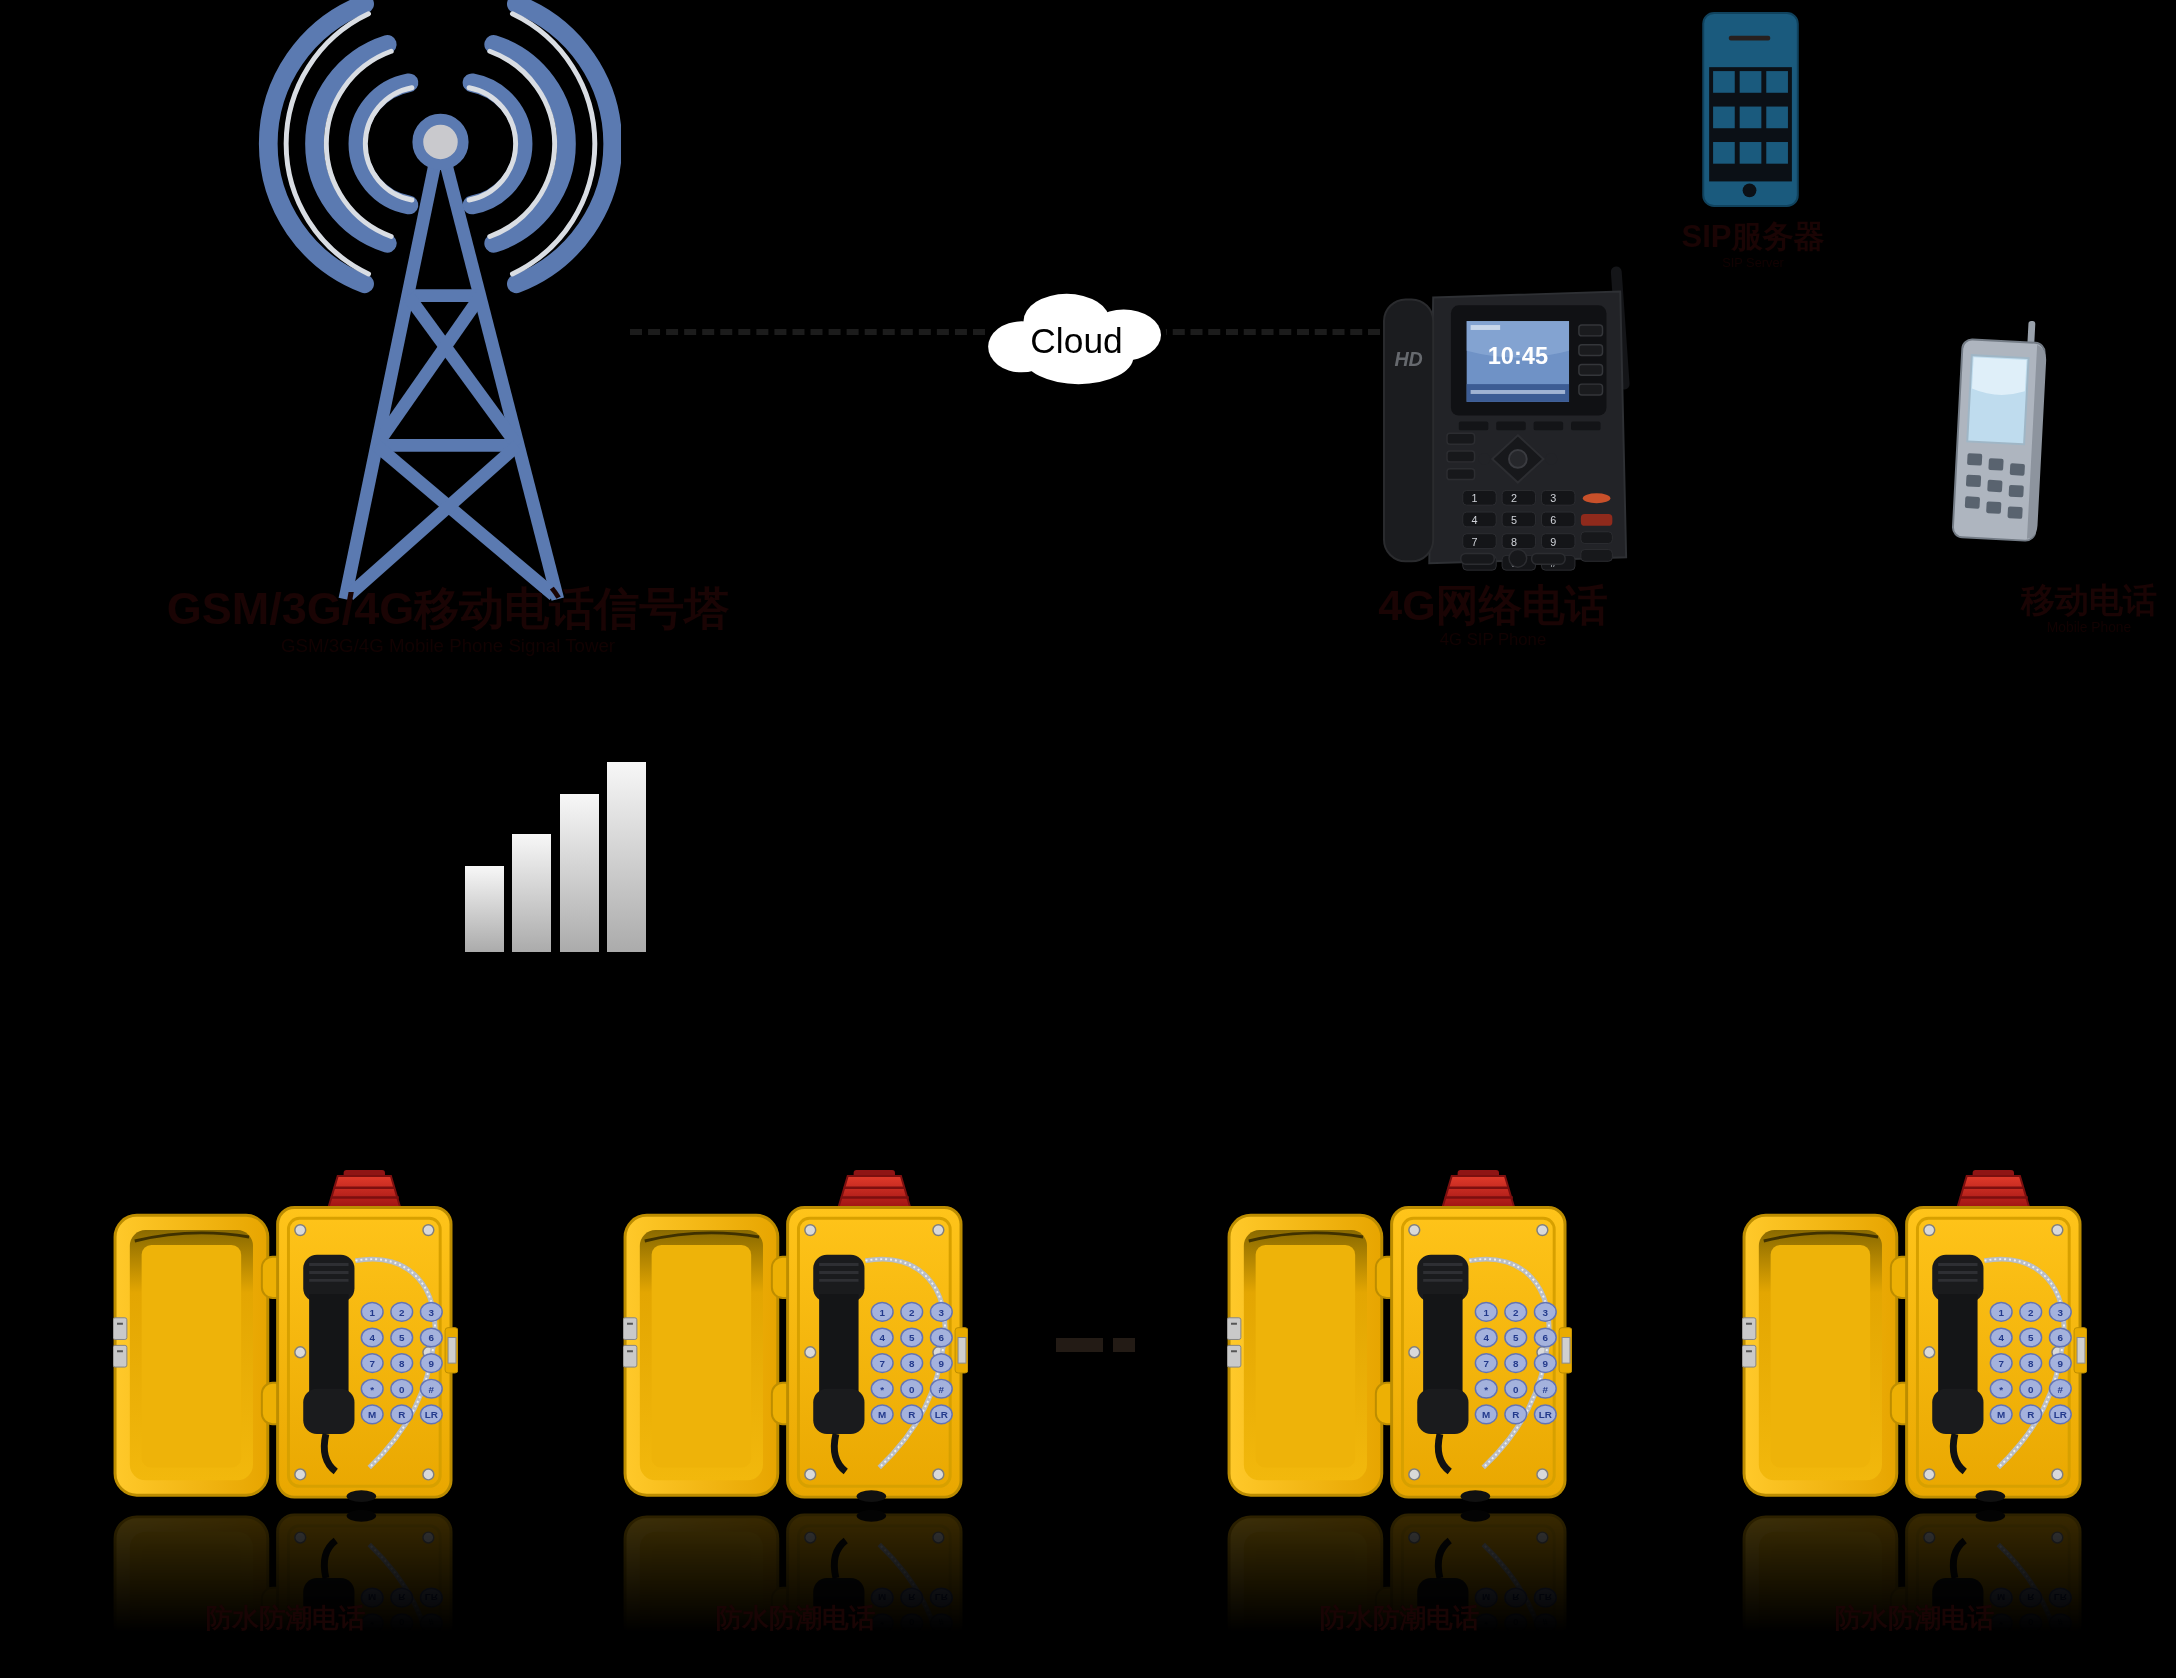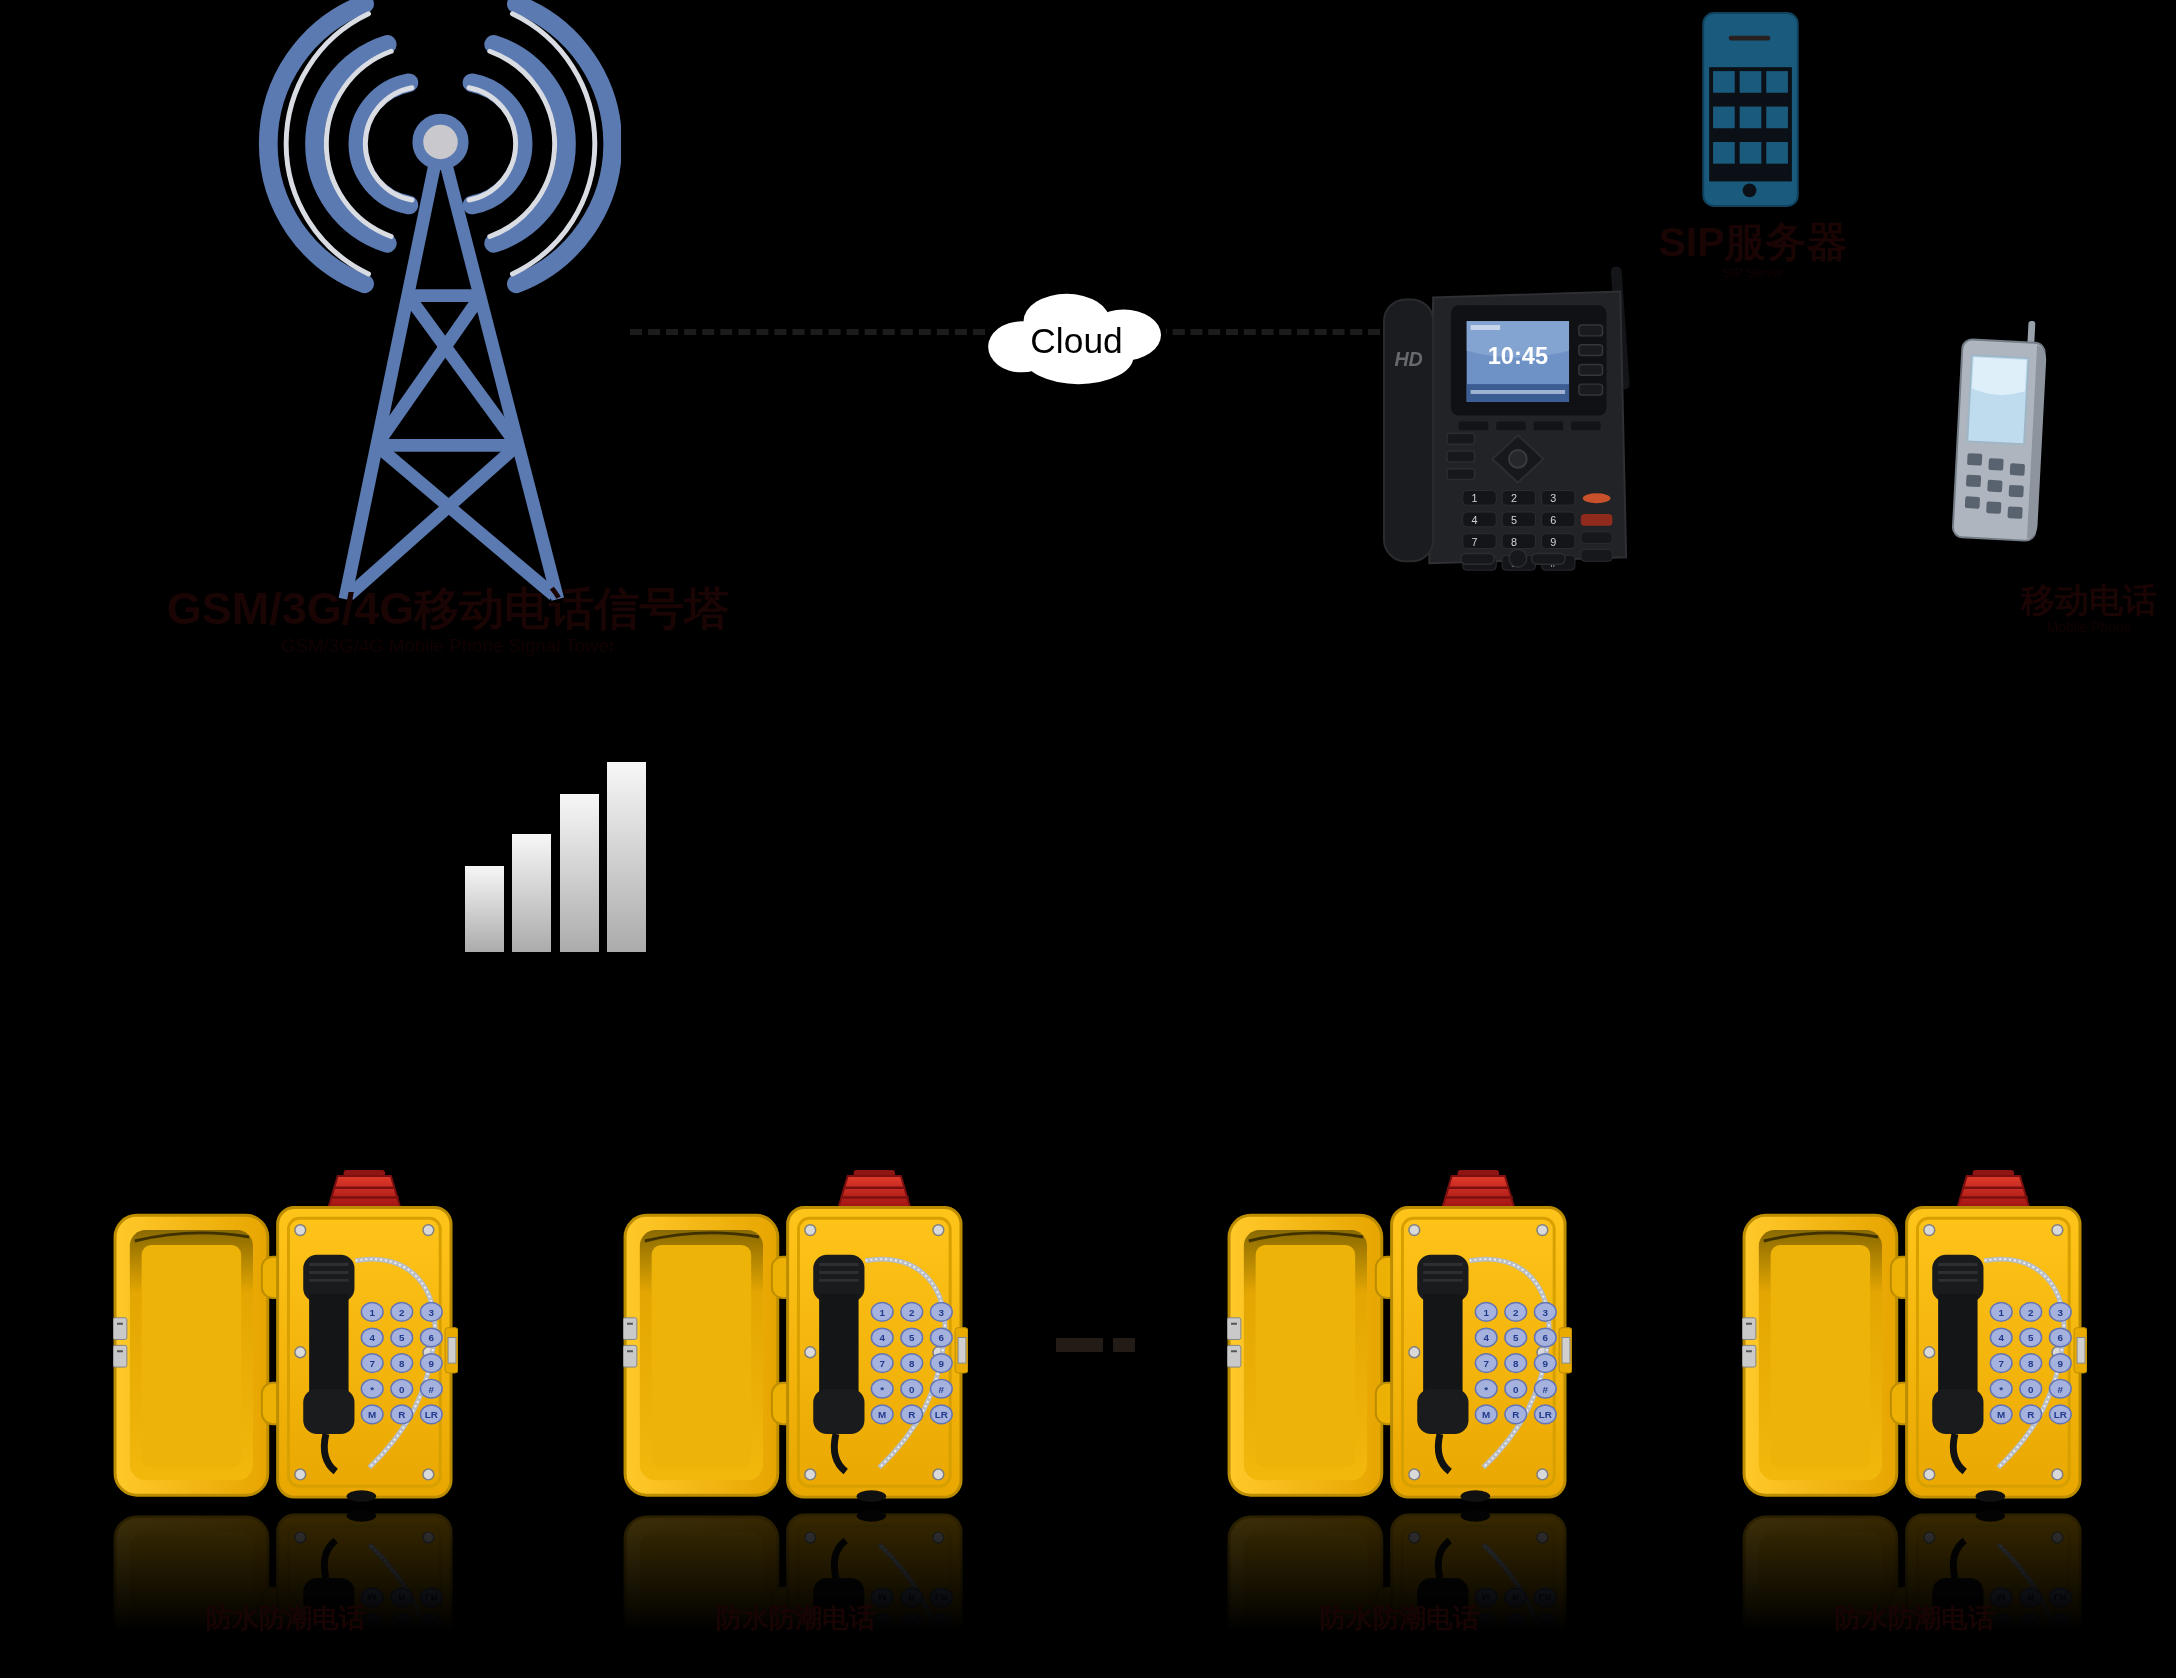--- a/index.html
+++ b/index.html
@@ -97,21 +97,21 @@
       <rect x="11" y="96" width="22" height="22"></rect>
         <rect x="38" y="96" width="22" height="22"></rect>
         <rect x="65" y="96" width="22" height="22"></rect>
       <rect x="11" y="132" width="22" height="22"></rect>
         <rect x="38" y="132" width="22" height="22"></rect>
         <rect x="65" y="132" width="22" height="22"></rect>
     </g>
     <circle cx="48" cy="181" r="7" fill="#0b1016"></circle>
   </svg>
   <div class="cap" style="left:1635px;top:221px;width:236px;">
-    <div class="l1" style="font-size:41px;">SIP服务器</div>
+    <div class="l1" style="font-size:31px;">SIP服务器</div>
     <div class="l2" style="font-size:12.8px;margin-top:2px;">SIP Server</div>
   </div>
 
   <svg class="abs" style="left:1372px;top:266px;" width="274" height="313" viewBox="0 0 278 318">
 
     <path d="M248,6 L256,120" stroke="#141518" stroke-width="11" stroke-linecap="round"></path>
 
     <path d="M62,32 L252,26 L258,296 L58,302 Z" fill="#222327" stroke="#2e3034" stroke-width="2"></path>
 
     <g>
@@ -190,20 +190,24 @@
       <rect x="212" y="270" width="32" height="12" rx="4" fill="#17181b" stroke="#2c2d31"></rect>
       <rect x="212" y="288" width="32" height="12" rx="4" fill="#17181b" stroke="#2c2d31"></rect>
     </g>
 
     <g fill="#17181b" stroke="#2c2d31" stroke-width="1.5">
       <rect x="90" y="292" width="34" height="11" rx="5"></rect>
       <circle cx="148" cy="297" r="9"></circle>
       <rect x="162" y="292" width="34" height="11" rx="5"></rect>
     </g>
   </svg>
+  <div class="cap" style="left:1281px;top:583px;width:424px;">
+    <div class="l1" style="font-size:43px;">4G网络电话</div>
+    <div class="l2" style="font-size:16.7px;margin-top:3px;">4G SIP Phone</div>
+  </div>
 
   <svg class="abs" style="left:1954px;top:319px;transform:rotate(3deg);" width="102" height="229" viewBox="0 0 104 232">
     <rect x="70" y="0" width="7" height="28" rx="3" fill="#99a1ab"></rect>
     <rect x="4" y="22" width="84" height="202" rx="10" fill="#aeb5bf" stroke="#747c86" stroke-width="2"></rect>
     <path d="M80,24 q10,4 10,16 v168 q0,12 -10,14 Z" fill="#8d949e"></path>
     <rect x="14" y="38" width="58" height="88" fill="#bfdcee" stroke="#9fb6c6" stroke-width="2"></rect>
     <path d="M16,40 h54 v32 q-27,10 -54,0 Z" fill="#e2f1fa" opacity=".9"></path>
     <g fill="#59636f">
       <rect x="15" y="138" width="15" height="12" rx="2"></rect>
         <rect x="37" y="142" width="15" height="12" rx="2"></rect>

